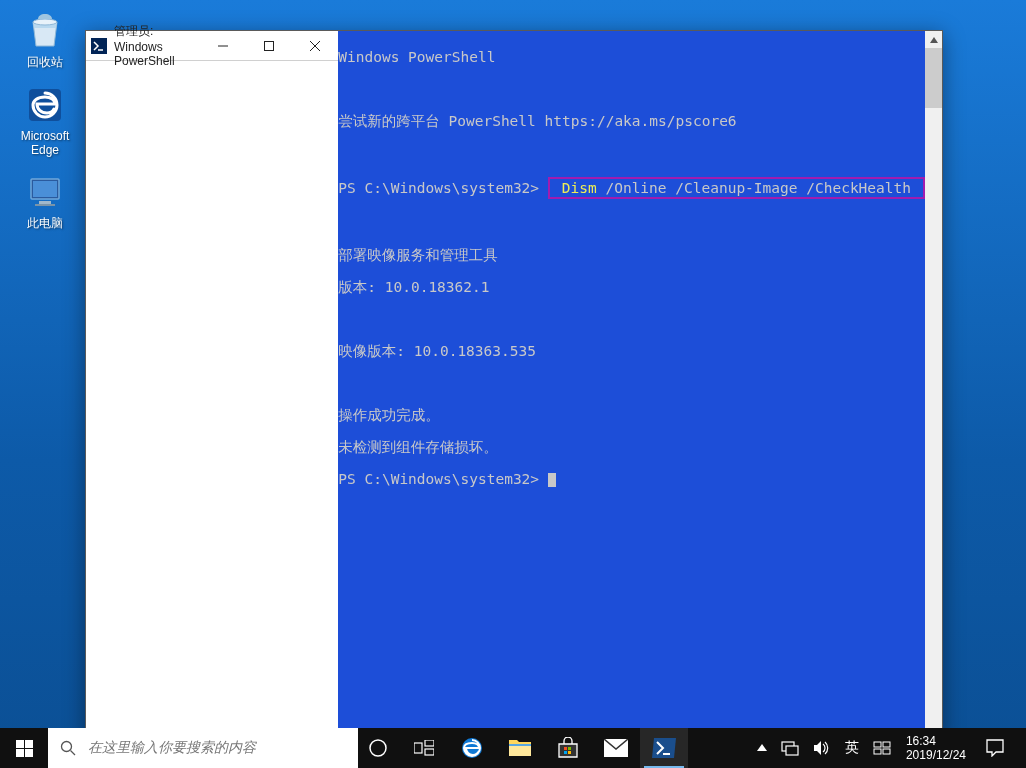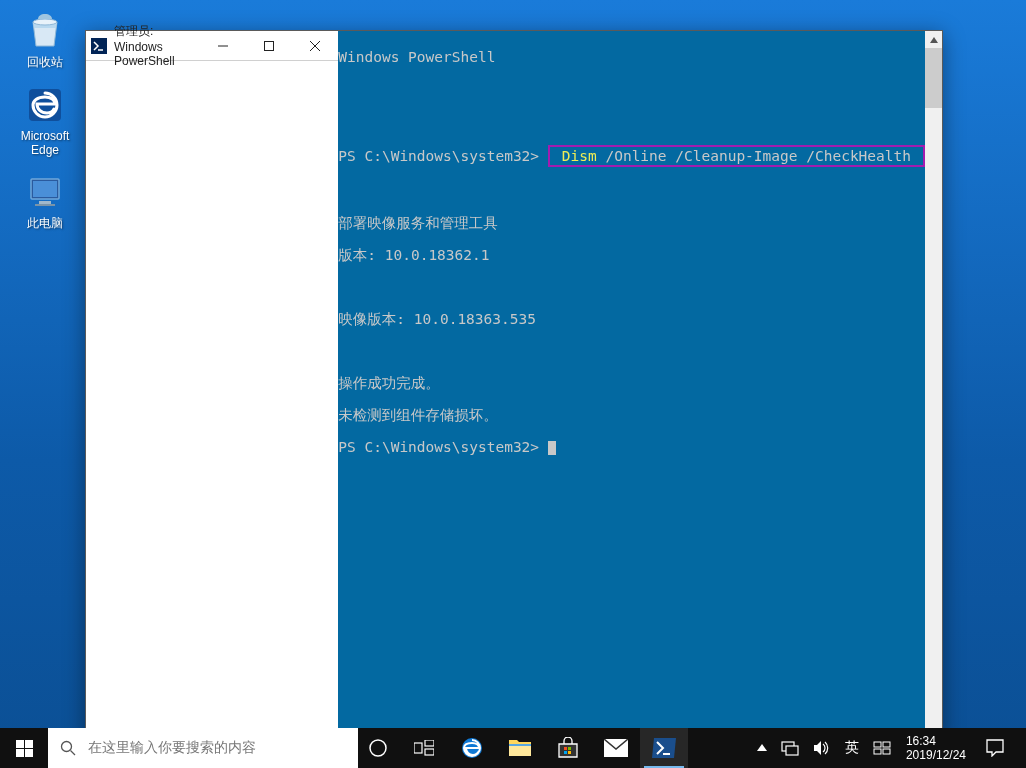--- a/index.html
+++ b/index.html
@@ -23,21 +23,21 @@
 }
 .titlebar {
   height: 30px; background: #fff; display: flex; align-items: center;
   border-bottom: 1px solid #d0d0d0;
 }
 .titlebar-icon { width: 26px; display:flex; align-items:center; justify-content:center; }
 .titlebar-title { flex: 1; font-size: 12px; color: #222; padding-left: 2px; }
 .titlebar-buttons { display: flex; }
 .tb-btn { width: 46px; height: 30px; display:flex; align-items:center; justify-content:center; }
 
-.term-body { flex: 1; display: flex; background: #0369a1; position: relative; }
+.term-body { flex: 1; display: flex; background: #1d4ed8; position: relative; }
 .term-content {
   flex: 1;
   color: #c8c8c8;
   font-family: NSimSun, "Lucida Console", Consolas, monospace;
   font-size: 14.5px;
   line-height: 16px;
   padding: 2px 0 0 0;
   white-space: pre;
   position: relative;
 }
@@ -59,21 +59,21 @@
 .taskbar {
   position: absolute; left: 0; bottom: 0; width: 1026px; height: 40px;
   background: #101010; display: flex; align-items: stretch; color: #fff;
 }
 .start-btn { width: 48px; display:flex; align-items:center; justify-content:center; }
 .search-box {
   width: 310px; background: #fff; display: flex; align-items: center;
   margin: 0; border: none;
 }
 .search-icon { width: 40px; display:flex; align-items:center; justify-content:center; color:#555; }
-.search-text { flex:1; color: #777; font-size: 14px; }
+.search-text { flex:1; color: #777; font-size: 14px; font-style: italic; }
 .task-icons { display:flex; align-items:stretch; margin-left: 2px;}
 .task-icon { width: 48px; display:flex; align-items:center; justify-content:center; position: relative; }
 .task-icon.active { background: #272727; }
 .task-icon.active::after { content:""; position:absolute; bottom:0; left:4px; right:4px; height:2px; background:#76b9ed; }
 .task-mic { width: 40px; display:flex; align-items:center; justify-content:center; }
 .tray { margin-left:auto; display:flex; align-items:center; gap: 0; padding-right: 4px; }
 .tray-item { padding: 0 7px; display:flex; align-items:center; height:40px; font-size:12px; }
 .clock { display:flex; flex-direction:column; align-items:flex-start; justify-content:center; font-size:12px; line-height:14px; padding: 0 8px; }
 .notif { width: 42px; display:flex; align-items:center; justify-content:center; }
 .showdesk { width: 6px; border-left: 1px solid #444; }
@@ -144,20 +144,21 @@
               <line x1="0" y1="0" x2="10" y2="10" stroke="#222" stroke-width="1"></line>
               <line x1="10" y1="0" x2="0" y2="10" stroke="#222" stroke-width="1"></line>
             </svg>
         </div>
       </div>
     </div>
     <div class="term-body">
       <div class="term-content">
 <span class="term-line">Windows PowerShell</span>
 <span class="term-line"> </span>
+<span class="term-line">尝试新的跨平台 PowerShell https://aka.ms/pscore6</span>
 <span class="term-line"> </span>
 <span class="term-line"><span class="prompt">PS C:\Windows\system32&gt; </span><span class="cmd-highlight"><span class="cmd-yellow">Dism</span><span> /Online /Cleanup-Image /CheckHealth</span></span></span>
 <span class="term-line"> </span>
 <span class="term-line">部署映像服务和管理工具</span>
 <span class="term-line">版本: 10.0.18362.1</span>
 <span class="term-line"> </span>
 <span class="term-line">映像版本: 10.0.18363.535</span>
 <span class="term-line"> </span>
 <span class="term-line">操作成功完成。</span>
 <span class="term-line">未检测到组件存储损坏。</span>

